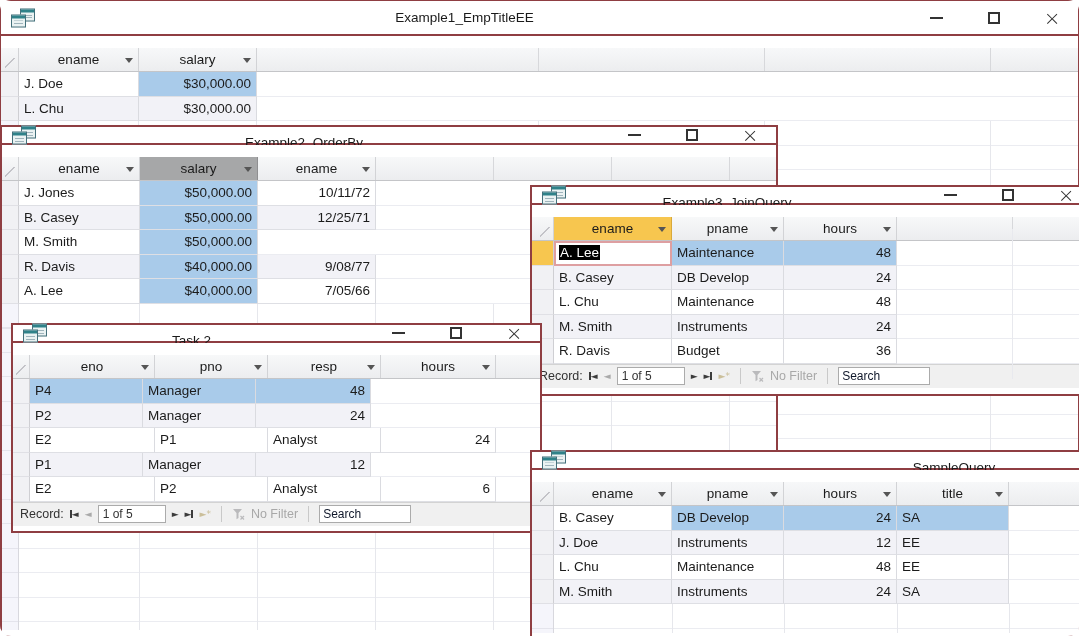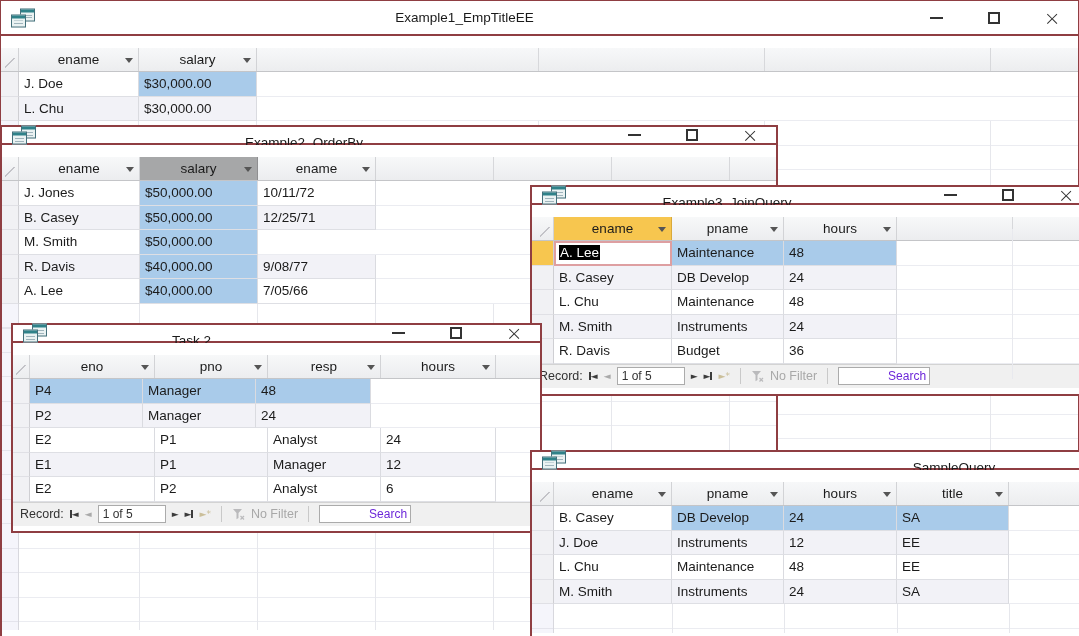--- a/index.html
+++ b/index.html
@@ -1,18 +1,18 @@
 <!DOCTYPE html>
 <html><head>
 <meta charset="utf-8">
 <style>
   * { margin:0; padding:0; box-sizing:border-box; }
   html,body { background:#fff; }
   body { font-family:"Liberation Sans","DejaVu Sans",sans-serif; color:#1b1b1b; }
-  #screen { position:relative; width:1079px; height:636px; overflow:hidden; background:#fff; }
+  #screen { position:relative; width:1079px; height:636px; overflow:hidden; background:#fff;border-radius:11px; }
 
   
   .win { position:absolute; background:#fff; border:2px solid #8F3E42; }
   #win1 { left:0; top:0; width:1079px; height:636px; border-width:1.5px; z-index:1; }
   #win2 { left:0; top:125px; width:778px; height:522px; z-index:2; }
   #win3 { left:530px; top:185px; width:564px; height:211px; z-index:3; }
   #task2 { left:11px; top:323px; width:531px; height:210px; z-index:4; }
   #sq { left:530px; top:450px; width:1018px; height:200px; z-index:5; }
 
   .tbar { position:relative; height:18px; background:#FFFFFF; border-bottom:2px solid #8F3E42; }
@@ -50,21 +50,21 @@
   .dd { position:absolute; right:5px; top:50%; margin-top:-2px; width:0; height:0;
         border-left:4px solid transparent; border-right:4px solid transparent; border-top:5px solid #555; }
   .vdiv { position:absolute; top:0; bottom:0; width:1px; background:#D7D8DB; }
 
   .drow { display:flex; height:24.5px; flex:0 0 24.5px; font-size:13.5px; line-height:23.5px; background:#fff; }
   .drow.alt { background:#F2F2F7; }
   .rsel { background:#F1F1F4; border-right:1px solid #CFCFD3; border-bottom:1px solid #E0E0E5; }
   .rsel.amber { background:#F7C64F; }
   .cell { padding:0 5px; border-right:1px solid #DADBE0; border-bottom:1px solid #DEDFE4;
           white-space:nowrap; overflow:hidden; }
-  .num { text-align:left; }
+  .num { text-align:right; }
   .cell.sel { background:#A9CBEA; }
   .rowrest { flex:1; border-bottom:1px solid #EBECF1; background:#fff; }
   .active-cell { border:2px solid #DE9FA1; padding:0 3px; line-height:20px; background:#fff; }
   .tsel { background:#000; color:#fff; padding:0 1px; }
 
   
   .w18{width:18px;flex:0 0 18px}.w17{width:17px;flex:0 0 17px}.w22{width:22px;flex:0 0 22px}
   .w120{width:120px;flex:0 0 120px}.w121{width:121px;flex:0 0 121px}.w118{width:118px;flex:0 0 118px}
   .w125{width:125px;flex:0 0 125px}.w113{width:113px;flex:0 0 113px}.w112{width:112px;flex:0 0 112px}
   .w115{width:115px;flex:0 0 115px}
@@ -83,21 +83,21 @@
             display:flex; align-items:center; font-size:12.5px; color:#333; padding-left:7px; gap:6px; }
   .rn-box { width:68px; height:18px; background:#fff; border:1px solid #ABABAB; line-height:16px;
             padding-left:4px; font-size:12px; }
   .rn-btn { font-size:9px; color:#3c3c3c; font-family:"DejaVu Sans",sans-serif; display:flex; align-items:center; }
   .rn-btn.dim { color:#A9A9A9; }
   .rn-new { color:#CBBF9A; font-size:9px; font-family:"DejaVu Sans",sans-serif; }
   .vbar { display:inline-block; width:2px; height:8px; background:currentColor; }
   .rn-sep { width:1px; height:16px; background:#C9C9C9; margin:0 4px; }
   .rn-nofilter { color:#A8A8A8; font-size:12.5px; }
   .rn-search { width:92px; height:18px; border:1px solid #ABABAB; background:#fff; font-size:12px;
-               padding:0 3px; font-family:inherit; color:#6d28d9;text-align:right; }
+               padding:0 3px; font-family:inherit; color:#0f172a; }
 </style>
 </head>
 <body>
 
 <div id="screen">
 
   <div class="win" id="win1">
     <div class="tbar">
       <span class="qicon">
           <i class="pane back"></i>
@@ -343,21 +343,20 @@
       <div class="drow">
         <div class="rsel w17"></div>
         <div class="cell w125">E2</div>
         <div class="cell w113">P1</div>
         <div class="cell w113">Analyst</div>
         <div class="cell w115 num">24</div>
         <div class="rowrest"></div>
       </div>
       <div class="drow alt">
         <div class="rsel w17"></div>
-        <div class="cell w125">E1</div>
         <div class="cell w113">P1</div>
         <div class="cell w113">Manager</div>
         <div class="cell w115 num">12</div>
         <div class="rowrest"></div>
       </div>
       <div class="drow">
         <div class="rsel w17"></div>
         <div class="cell w125">E2</div>
         <div class="cell w113">P2</div>
         <div class="cell w113">Analyst</div>

